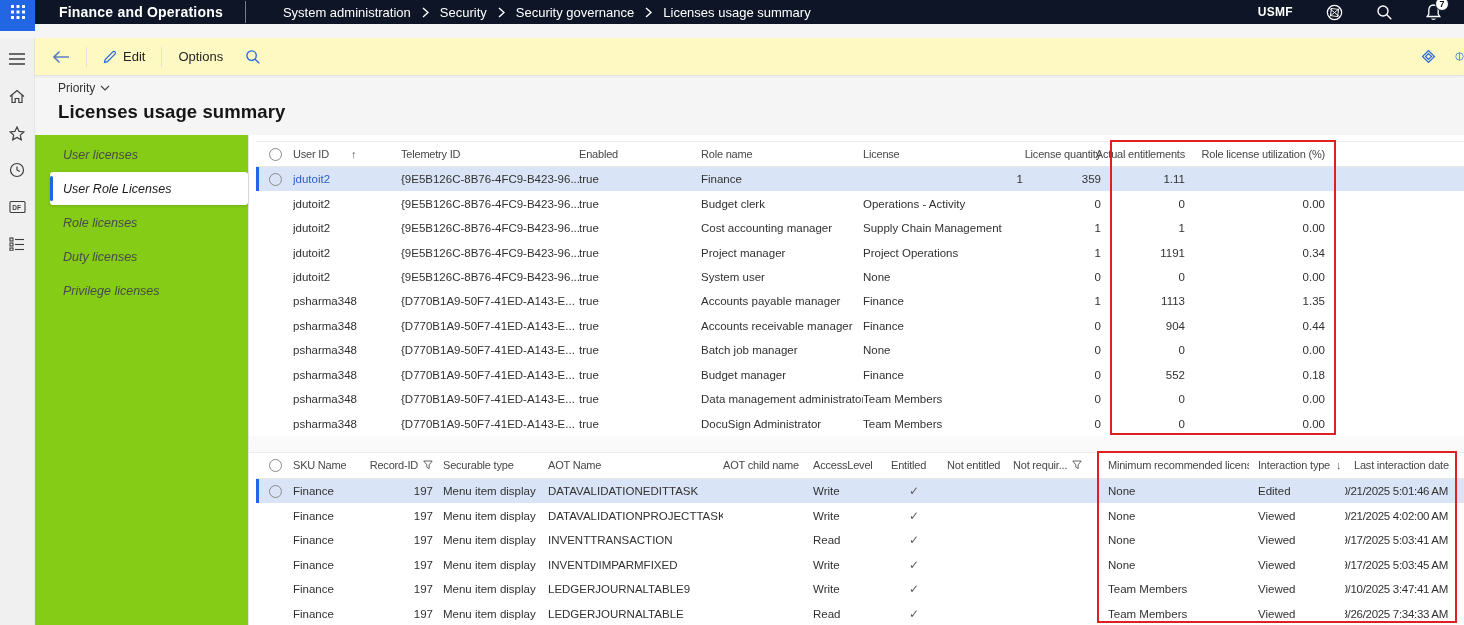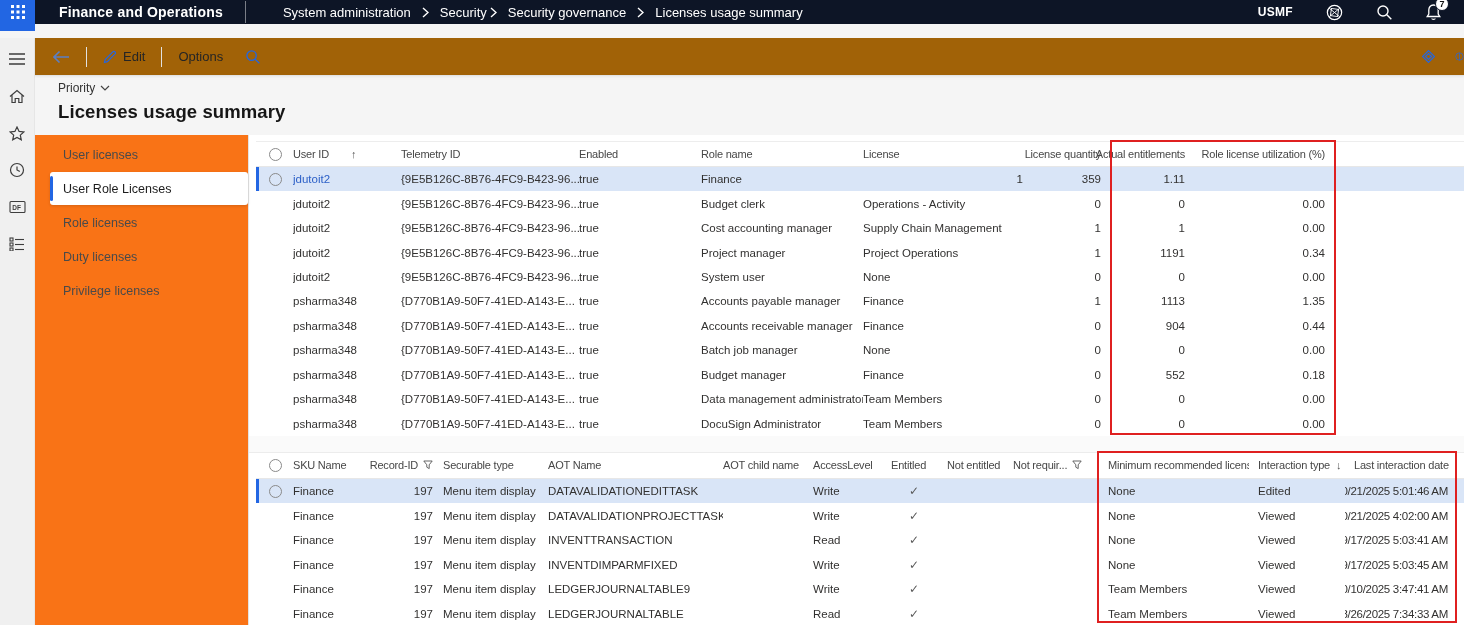--- a/index.html
+++ b/index.html
@@ -32,34 +32,34 @@
   
   .leftrail {
     position: absolute; left: 0; top: 38px; width: 35px; height: 587px;
     background: #f0f0f0; display: flex; flex-direction: column; align-items: center;
     padding-top: 10px; gap: 15px; border-right: 1px solid #e6e6e6;
   }
   .rail-icon { display: flex; align-items: center; justify-content: center; width: 24px; height: 22px; cursor: pointer; color: #3d3d3d; }
   
   .toolbar {
     position: absolute; left: 35px; top: 38px; width: 1429px; height: 38px;
-    background: #a16207; border-bottom: 1px solid #e3e3e3; box-shadow: 0 1px 2px rgba(0,0,0,.05);
+    background: #fef9c3; border-bottom: 1px solid #e3e3e3; box-shadow: 0 1px 2px rgba(0,0,0,.05);
     display: flex; align-items: center; padding-left: 14px; z-index: 3;
   }
   .tool-btn { display: flex; align-items: center; gap: 6px; font-size: 13px; color: #252525; cursor: pointer; padding: 0 4px; }
   .tool-sep { width: 1px; height: 20px; background: #e1e1e1; margin: 0 12px; }
   .toolbar-right { margin-left: auto; display: flex; align-items: center; gap: 18px; }
   .clip-icon { width: 9px; overflow: hidden; display: flex; }
   
   .title-block { position: absolute; left: 58px; top: 81px; z-index: 2; }
   .priority-row { display: flex; align-items: center; gap: 5px; font-size: 12px; color: #333; cursor: pointer; }
   .page-title { margin-top: 6px; font-size: 18.5px; font-weight: bold; color: #161616; letter-spacing: .1px; }
   
   .main { position: absolute; left: 35px; top: 135px; width: 1429px; height: 490px; display: flex; }
-  .side-panel { flex: 0 0 213px; background: #f97316; padding: 3px 0 0 15px; }
+  .side-panel { flex: 0 0 213px; background: #84cc16; padding: 3px 0 0 15px; font-style: italic; }
   .side-item {
     height: 33px; display: flex; align-items: center; padding-left: 13px;
     font-size: 12.5px; color: #4a4a4a; cursor: pointer; position: relative; margin-bottom: 1px;
   }
   .side-item.selected { background: #fff; color: #1c1c1c; border-radius: 3px; box-shadow: 0 1px 3px rgba(0,0,0,.14); }
   .side-item.selected::before { content: ""; position: absolute; left: 0; top: 4px; bottom: 4px; width: 3px; background: #2266e3; border-radius: 2px; }
   .grid-panel { flex: 1; background: #fff; border-left: 1px solid #e3e3e3; padding: 6px 0 0 7px; overflow: hidden; }
   
   .g1-row { display: grid; grid-template-columns: 37px 108px 178px 122px 162px 170px 78px 84px 140px 1fr; }
   .g2-row { display: grid; grid-template-columns: 37px 72px 78px 105px 175px 90px 78px 56px 66px 86px 150px 96px 113px 1fr; }
@@ -116,21 +116,21 @@
   <div class="tb-divider"></div>
   <div class="breadcrumb" id="breadcrumb">
       <span class="crumb-wrap" style="display:flex;align-items:center;gap:11px;">
     <span class="crumb">System administration</span>
     <span class="crumb-chevron">
       <svg width="7" height="11" viewBox="0 0 7 11" fill="none" stroke="#fff" stroke-width="1.4">
             <path d="M1 1 L6 5.5 L1 10"></path>
           </svg>
     </span>
   </span>
-      <span class="crumb-wrap" style="display:flex;align-items:center;gap:3px;">
+      <span class="crumb-wrap" style="display:flex;align-items:center;gap:11px;">
     <span class="crumb">Security</span>
     <span class="crumb-chevron">
       <svg width="7" height="11" viewBox="0 0 7 11" fill="none" stroke="#fff" stroke-width="1.4">
             <path d="M1 1 L6 5.5 L1 10"></path>
           </svg>
     </span>
   </span>
       <span class="crumb-wrap" style="display:flex;align-items:center;gap:11px;">
     <span class="crumb">Security governance</span>
     <span class="crumb-chevron">

